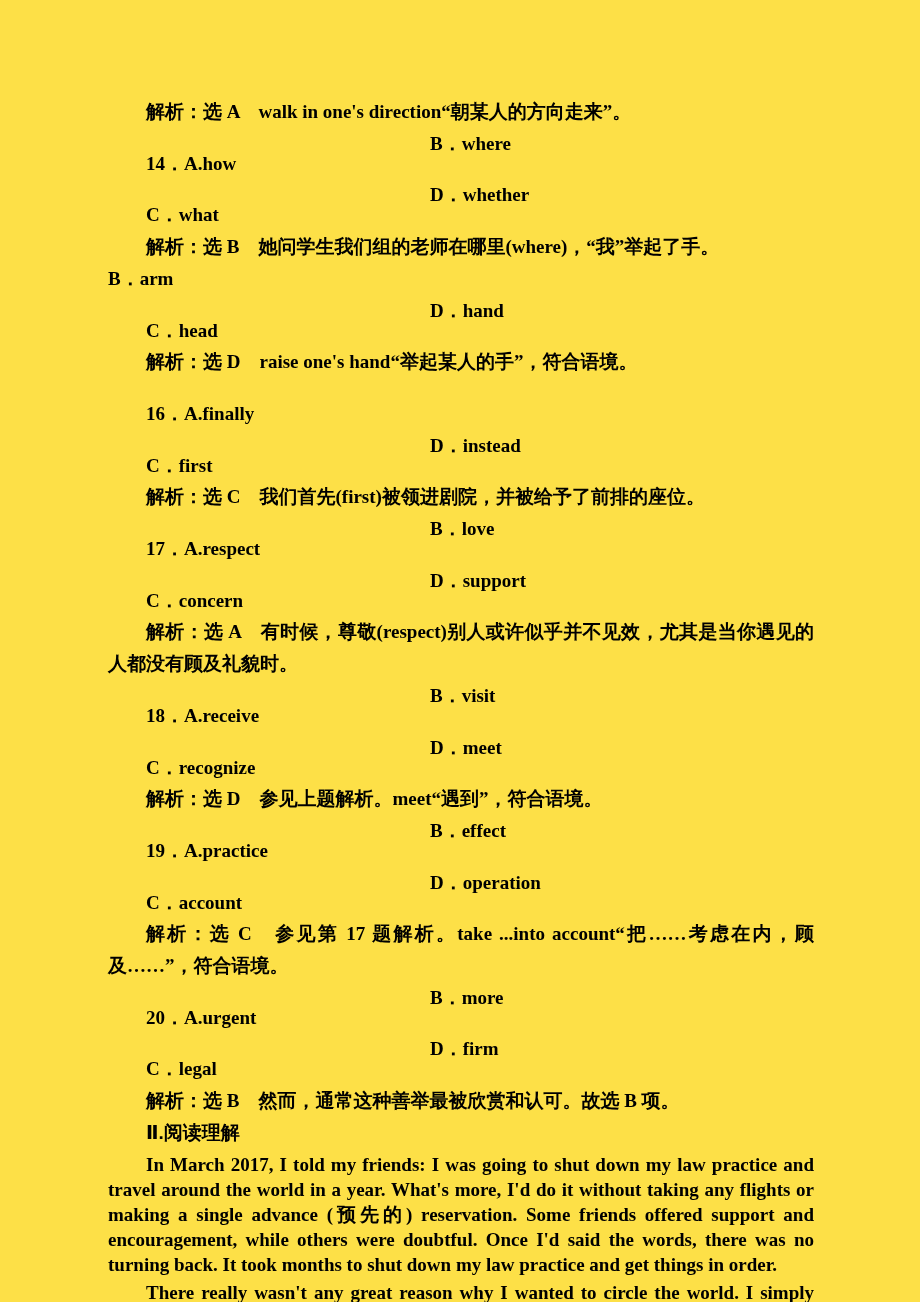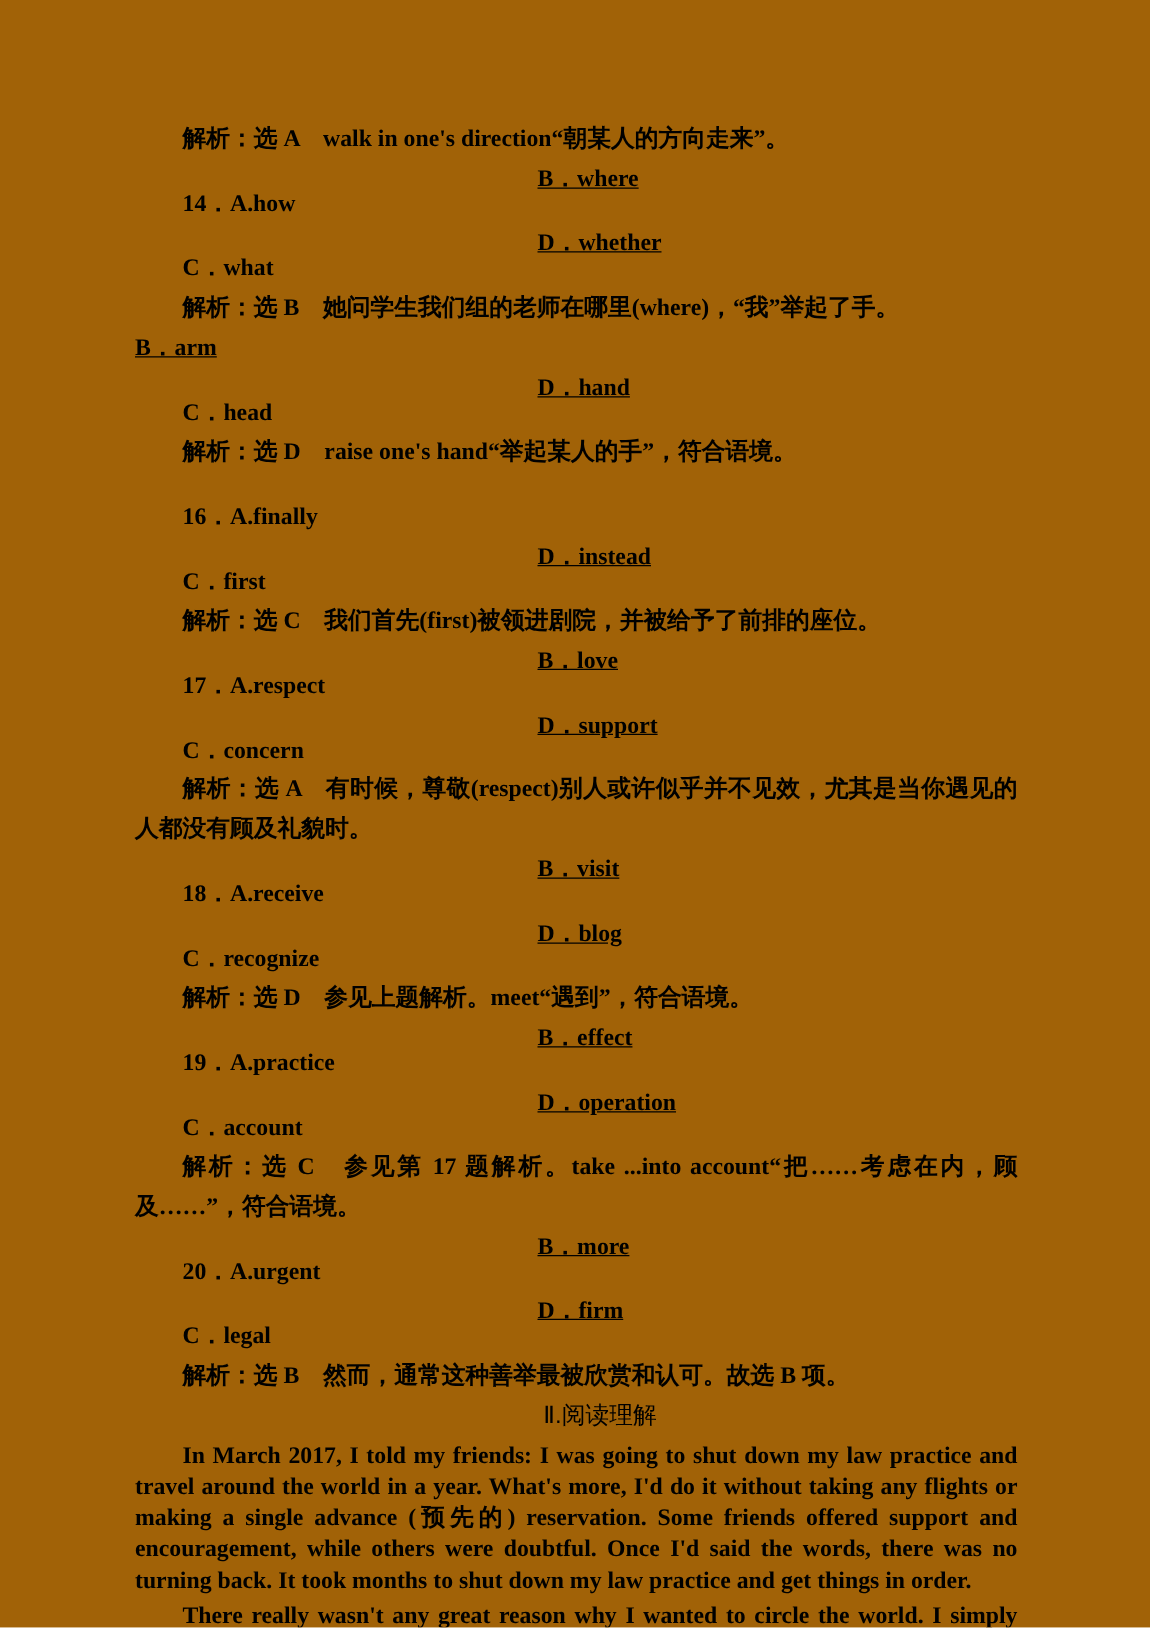--- a/index.html
+++ b/index.html
@@ -2,21 +2,21 @@
 <html><head>
 <meta charset="utf-8">
 <style>
   * { margin: 0; padding: 0; box-sizing: border-box; }
   html, body { background: #ffffff; }
   .page {
     position: relative;
     width: 920px;
     height: 1302px;
     margin: 0 auto;
-    background: #a16207;
+    background: #fde047;
     color: #000000;
     font-family: "Liberation Serif", "DejaVu Serif", serif;
     font-weight: bold;
     font-size: 19px;
     overflow: hidden;
   }
   .content {
     position: absolute;
     left: 108px;
     top: 96px;
@@ -34,28 +34,26 @@
   .opt-left {
     flex: 0 0 322px;
     width: 322px;
     padding-left: 2em;
     white-space: nowrap;
     margin-top: 20px;
   }
   .opt-right {
     flex: 1 1 auto;
     white-space: nowrap;
-    text-decoration: underline;
   }
   .section-heading {
     text-indent: 2em;
     line-height: 31.7px;
     font-family: "Liberation Sans", "DejaVu Sans", sans-serif;
-    font-weight: normal;
-    text-align: center;
+    font-weight: bold;
   }
   .passage-paragraph {
     text-align: justify;
     text-indent: 2em;
     line-height: 25px;
     margin-top: 3px;
   }
 </style>
 </head>
 <body>
@@ -111,21 +109,21 @@
       <p class="analysis">解析：选 A　有时候，尊敬(respect)别人或许似乎并不见效，尤其是当你遇见的人都没有顾及礼貌时。</p>
     </div>
 
     <div>
       <div class="opt-row">
         <span class="opt-left"><span>18．</span><span>A.receive</span></span>
         <span class="opt-right">B．visit</span>
       </div>
       <div class="opt-row">
         <span class="opt-left">C．recognize</span>
-        <span class="opt-right">D．blog</span>
+        <span class="opt-right">D．meet</span>
       </div>
       <p class="analysis">解析：选 D　参见上题解析。meet“遇到”，符合语境。</p>
     </div>
 
     <div>
       <div class="opt-row">
         <span class="opt-left"><span>19．</span><span>A.practice</span></span>
         <span class="opt-right">B．effect</span>
       </div>
       <div class="opt-row">

